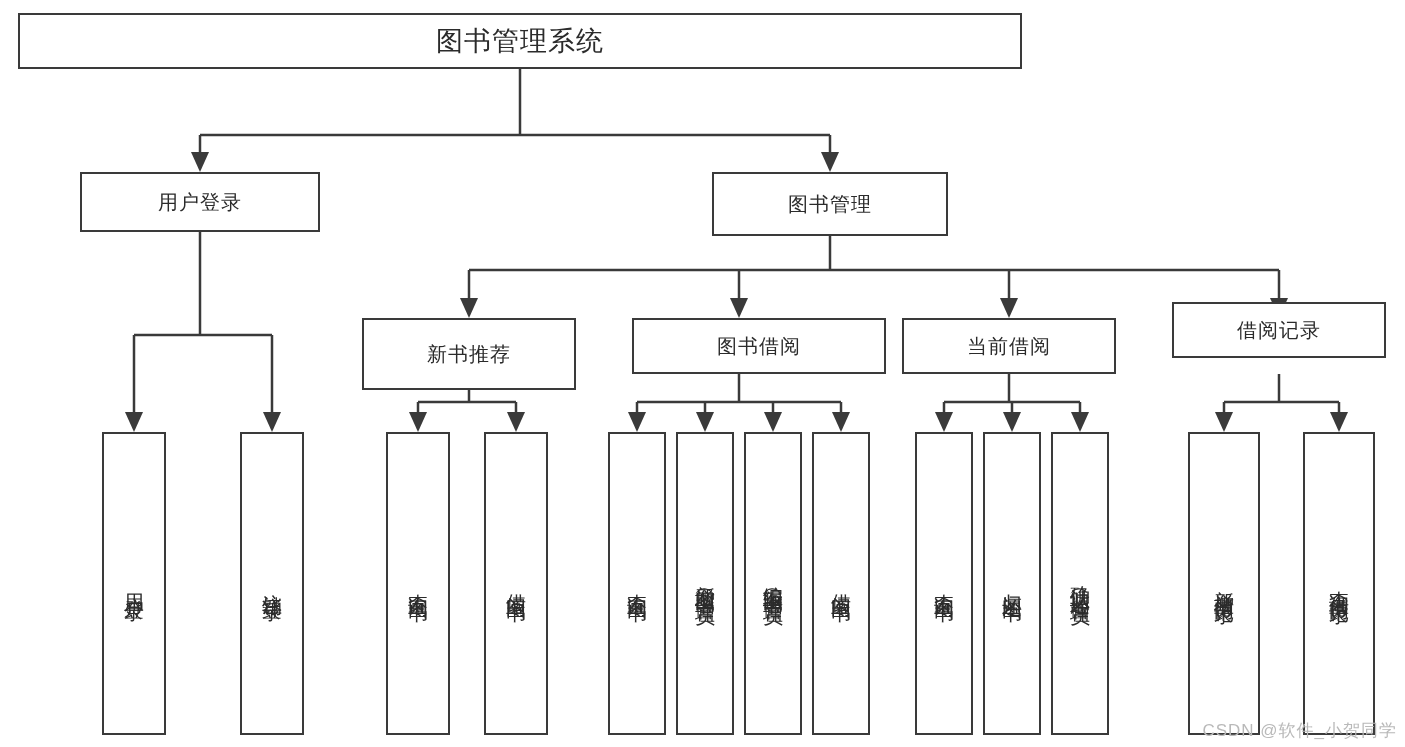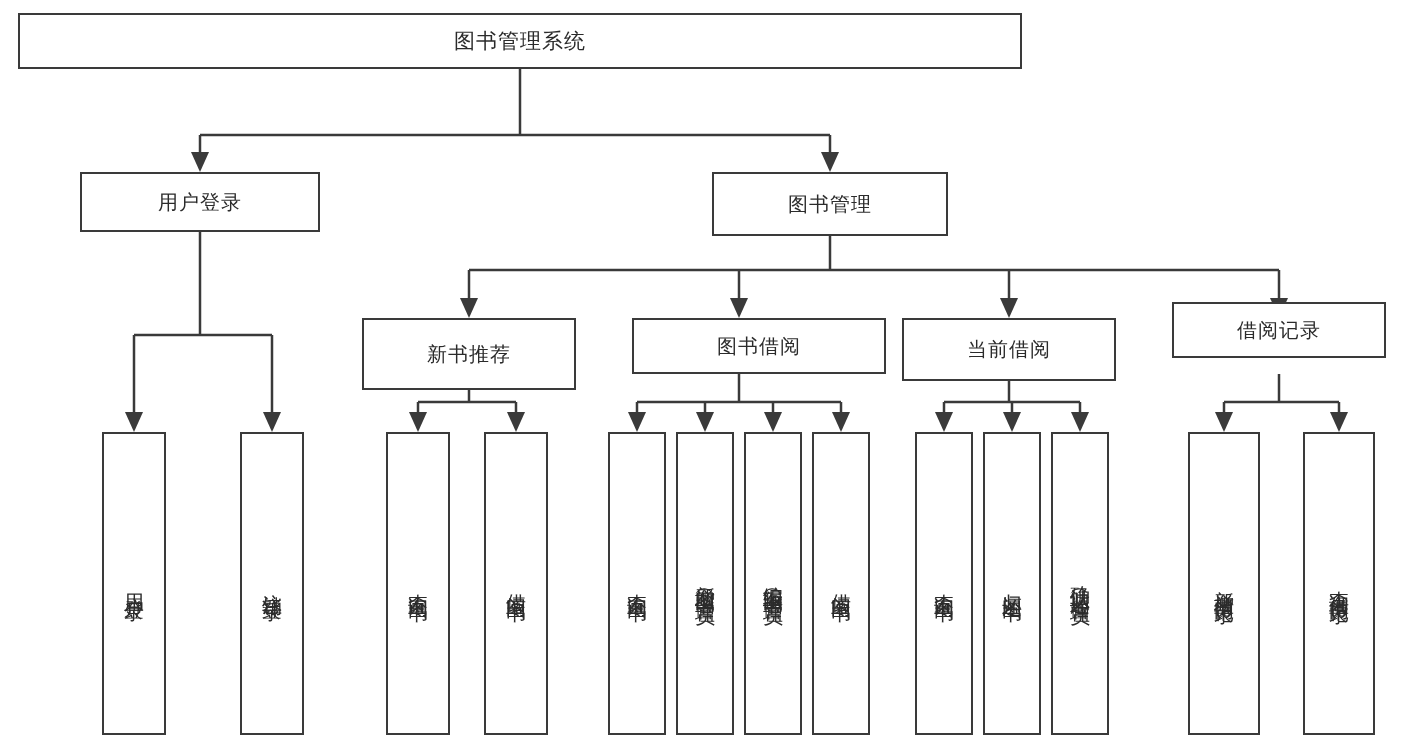--- a/index.html
+++ b/index.html
@@ -15,21 +15,21 @@
     position:absolute;
     box-sizing:border-box;
     background:#ffffff;
     border:2.5px solid #3a3a3a;
     display:flex;
     align-items:center;
     justify-content:center;
     color:#2b2b2b;
   }
   .node.horiz{font-size:20px;letter-spacing:1px;}
-  .node.root{font-size:21px;}
+  .node.root{font-size:27px;}
   .node.vert{
     padding:4px 0;
   }
   .vlabel{
     writing-mode:vertical-rl;
     text-orientation:upright;
     font-size:20px;
     line-height:1.34;
     letter-spacing:3px;
     color:#2b2b2b;
@@ -118,21 +118,21 @@
       </div>
       <div class="node horiz" style="left: 712px; top: 172px; width: 236px; height: 64px;">
         <span>图书管理</span>
       </div>
       <div class="node horiz" style="left: 362px; top: 318px; width: 214px; height: 72px;">
         <span>新书推荐</span>
       </div>
       <div class="node horiz" style="left: 632px; top: 318px; width: 254px; height: 56px;">
         <span>图书借阅</span>
       </div>
-      <div class="node horiz" style="left: 902px; top: 318px; width: 214px; height: 63px;">
+      <div class="node horiz" style="left: 902px; top: 318px; width: 214px; height: 56px;">
         <span>当前借阅</span>
       </div>
       <div class="node horiz" style="left: 1172px; top: 302px; width: 214px; height: 56px;">
         <span>借阅记录</span>
       </div>
       <div class="node vert" style="left: 102px; top: 432px; width: 64px; height: 303px;">
         <span class="vlabel">用户登录</span>
       </div>
       <div class="node vert" style="left: 240px; top: 432px; width: 64px; height: 303px;">
         <span class="vlabel">注销登录</span>
@@ -165,13 +165,14 @@
         <span class="vlabel">确认归还（管理员）</span>
       </div>
       <div class="node vert" style="left: 1188px; top: 432px; width: 72px; height: 303px;">
         <span class="vlabel">新增借阅记录</span>
       </div>
       <div class="node vert" style="left: 1303px; top: 432px; width: 72px; height: 303px;">
         <span class="vlabel">查询借阅记录</span>
       </div>
     </div>
 
+  <div class="watermark">CSDN @软件_小贺同学</div>
 </div>
 
 </body></html>

